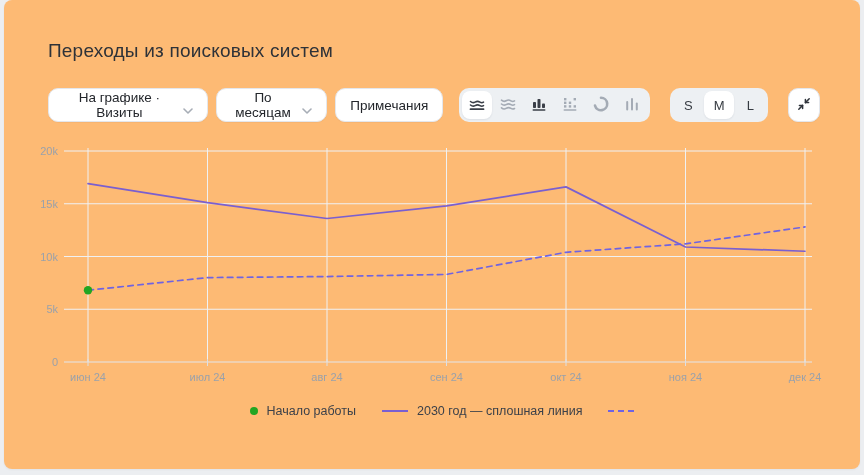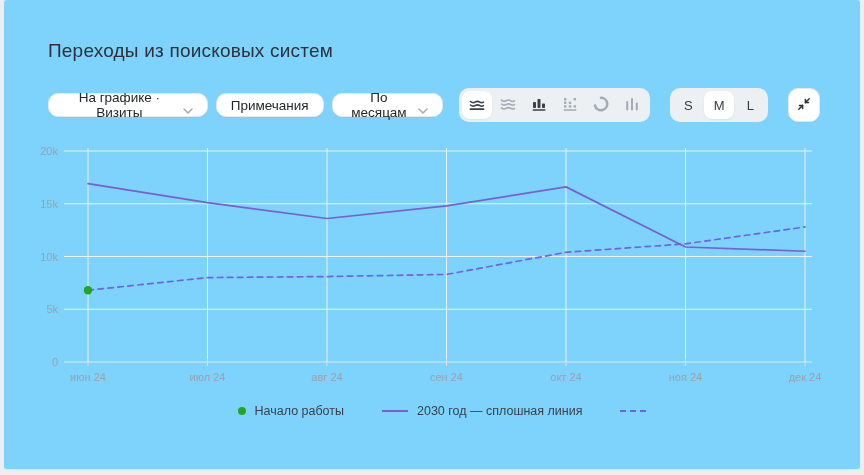--- a/index.html
+++ b/index.html
@@ -5,33 +5,33 @@
   * { margin:0; padding:0; box-sizing:border-box; }
   html,body { width:864px; height:475px; }
   body {
     font-family:"Liberation Sans", sans-serif;
     background:#eceef1;
     position:relative;
     overflow:hidden;
   }
   .card {
     position:absolute; left:4px; top:0px; right:4px; bottom:6px;
-    background:#7dd3fc; border-radius:3px;
+    background:#fdba74; border-radius:8px;
     box-shadow:0 1px 2px rgba(30,40,60,.05);
   }
   .title {
     position:absolute; left:44px; top:40px;
     font-size:19px; color:#2e3238; letter-spacing:.2px;
   }
   .controls {
     position:absolute; left:44px; right:40px; top:88px;
     display:flex; align-items:center; gap:8px;
   }
   .pill-btn {
-    height:24px; display:inline-flex; align-items:center; gap:7px;
+    height:34px; display:inline-flex; align-items:center; gap:7px;
     background:#fff; border:1px solid #e4e7ec; border-radius:10px;
     padding:0 14px; font-size:13.5px; color:#23262b; cursor:pointer;
     box-shadow:0 1px 1px rgba(30,40,60,.03);
   }
   .chev { width:10px; height:6px; display:inline-block; }
   .spacer { flex:1; }
   .seg-group {
     display:flex; align-items:center; background:#edf0f3;
     border-radius:10px; padding:3px; gap:1px;
   }
@@ -46,21 +46,21 @@
   .size-group .seg-item { color:#363b42; font-weight:400; }
   .collapse-btn {
     margin-left:12px; width:36px; height:34px; background:#fff;
     border:1px solid #e4e7ec; border-radius:10px; cursor:pointer;
     display:flex; align-items:center; justify-content:center;
     box-shadow:0 1px 1px rgba(30,40,60,.03);
   }
   .chart-wrap { position:absolute; left:20px; top:138px; width:820px; height:252px; }
   .legend {
     position:absolute; left:0; right:0; top:404px;
-    display:flex; justify-content:center; align-items:center; gap:38px;padding-left:20px;
+    display:flex; justify-content:center; align-items:center; gap:26px;padding-left:20px;
   }
   .legend-item { display:flex; align-items:center; gap:9px; cursor:pointer; }
   .legend-item span.lbl { font-size:12.5px; color:#3c4149; }
   .sw-dot { width:8px; height:8px; border-radius:50%; }
   .sw-line { width:26px; height:0; border-top:2px solid; }
   .sw-dash { width:26px; height:0; border-top:2px dashed; }
 </style>
 </head>
 <body>
 
@@ -71,29 +71,29 @@
   <div class="controls">
     <button class="pill-btn">
       <span>На графике · Визиты</span>
       <span class="chev">
         <svg width="10" height="6" viewBox="0 0 10 6">
             <path d="M1 1l4 4 4-4" fill="none" stroke="#a7adb6" stroke-width="1.6" stroke-linecap="round" stroke-linejoin="round"></path>
           </svg>
       </span>
     </button>
     <button class="pill-btn">
-      <span>Примечания</span>
-    </button>
-    <button class="pill-btn">
       <span>По месяцам</span>
       <span class="chev">
         <svg width="10" height="6" viewBox="0 0 10 6">
             <path d="M1 1l4 4 4-4" fill="none" stroke="#a7adb6" stroke-width="1.6" stroke-linecap="round" stroke-linejoin="round"></path>
           </svg>
       </span>
+    </button>
+    <button class="pill-btn">
+      <span>Примечания</span>
     </button>
 
     <div class="spacer"></div>
 
     <div class="seg-group">
       <div class="seg-item selected">
         <span>
           <svg width="18" height="18" viewBox="0 0 18 18" fill="none" stroke="#3a3f48" stroke-width="1.6" stroke-linecap="round">
             <path d="M2.5 6.5c1.6 1.4 3 1.6 4.6.6 1.7-1 3.3-1 4.8 0 1.4.9 2.4.9 3.6.1"></path>
             <path d="M2.5 10c1.6 1.4 3 1.6 4.6.6 1.7-1 3.3-1 4.8 0 1.4.9 2.4.9 3.6.1"></path>

